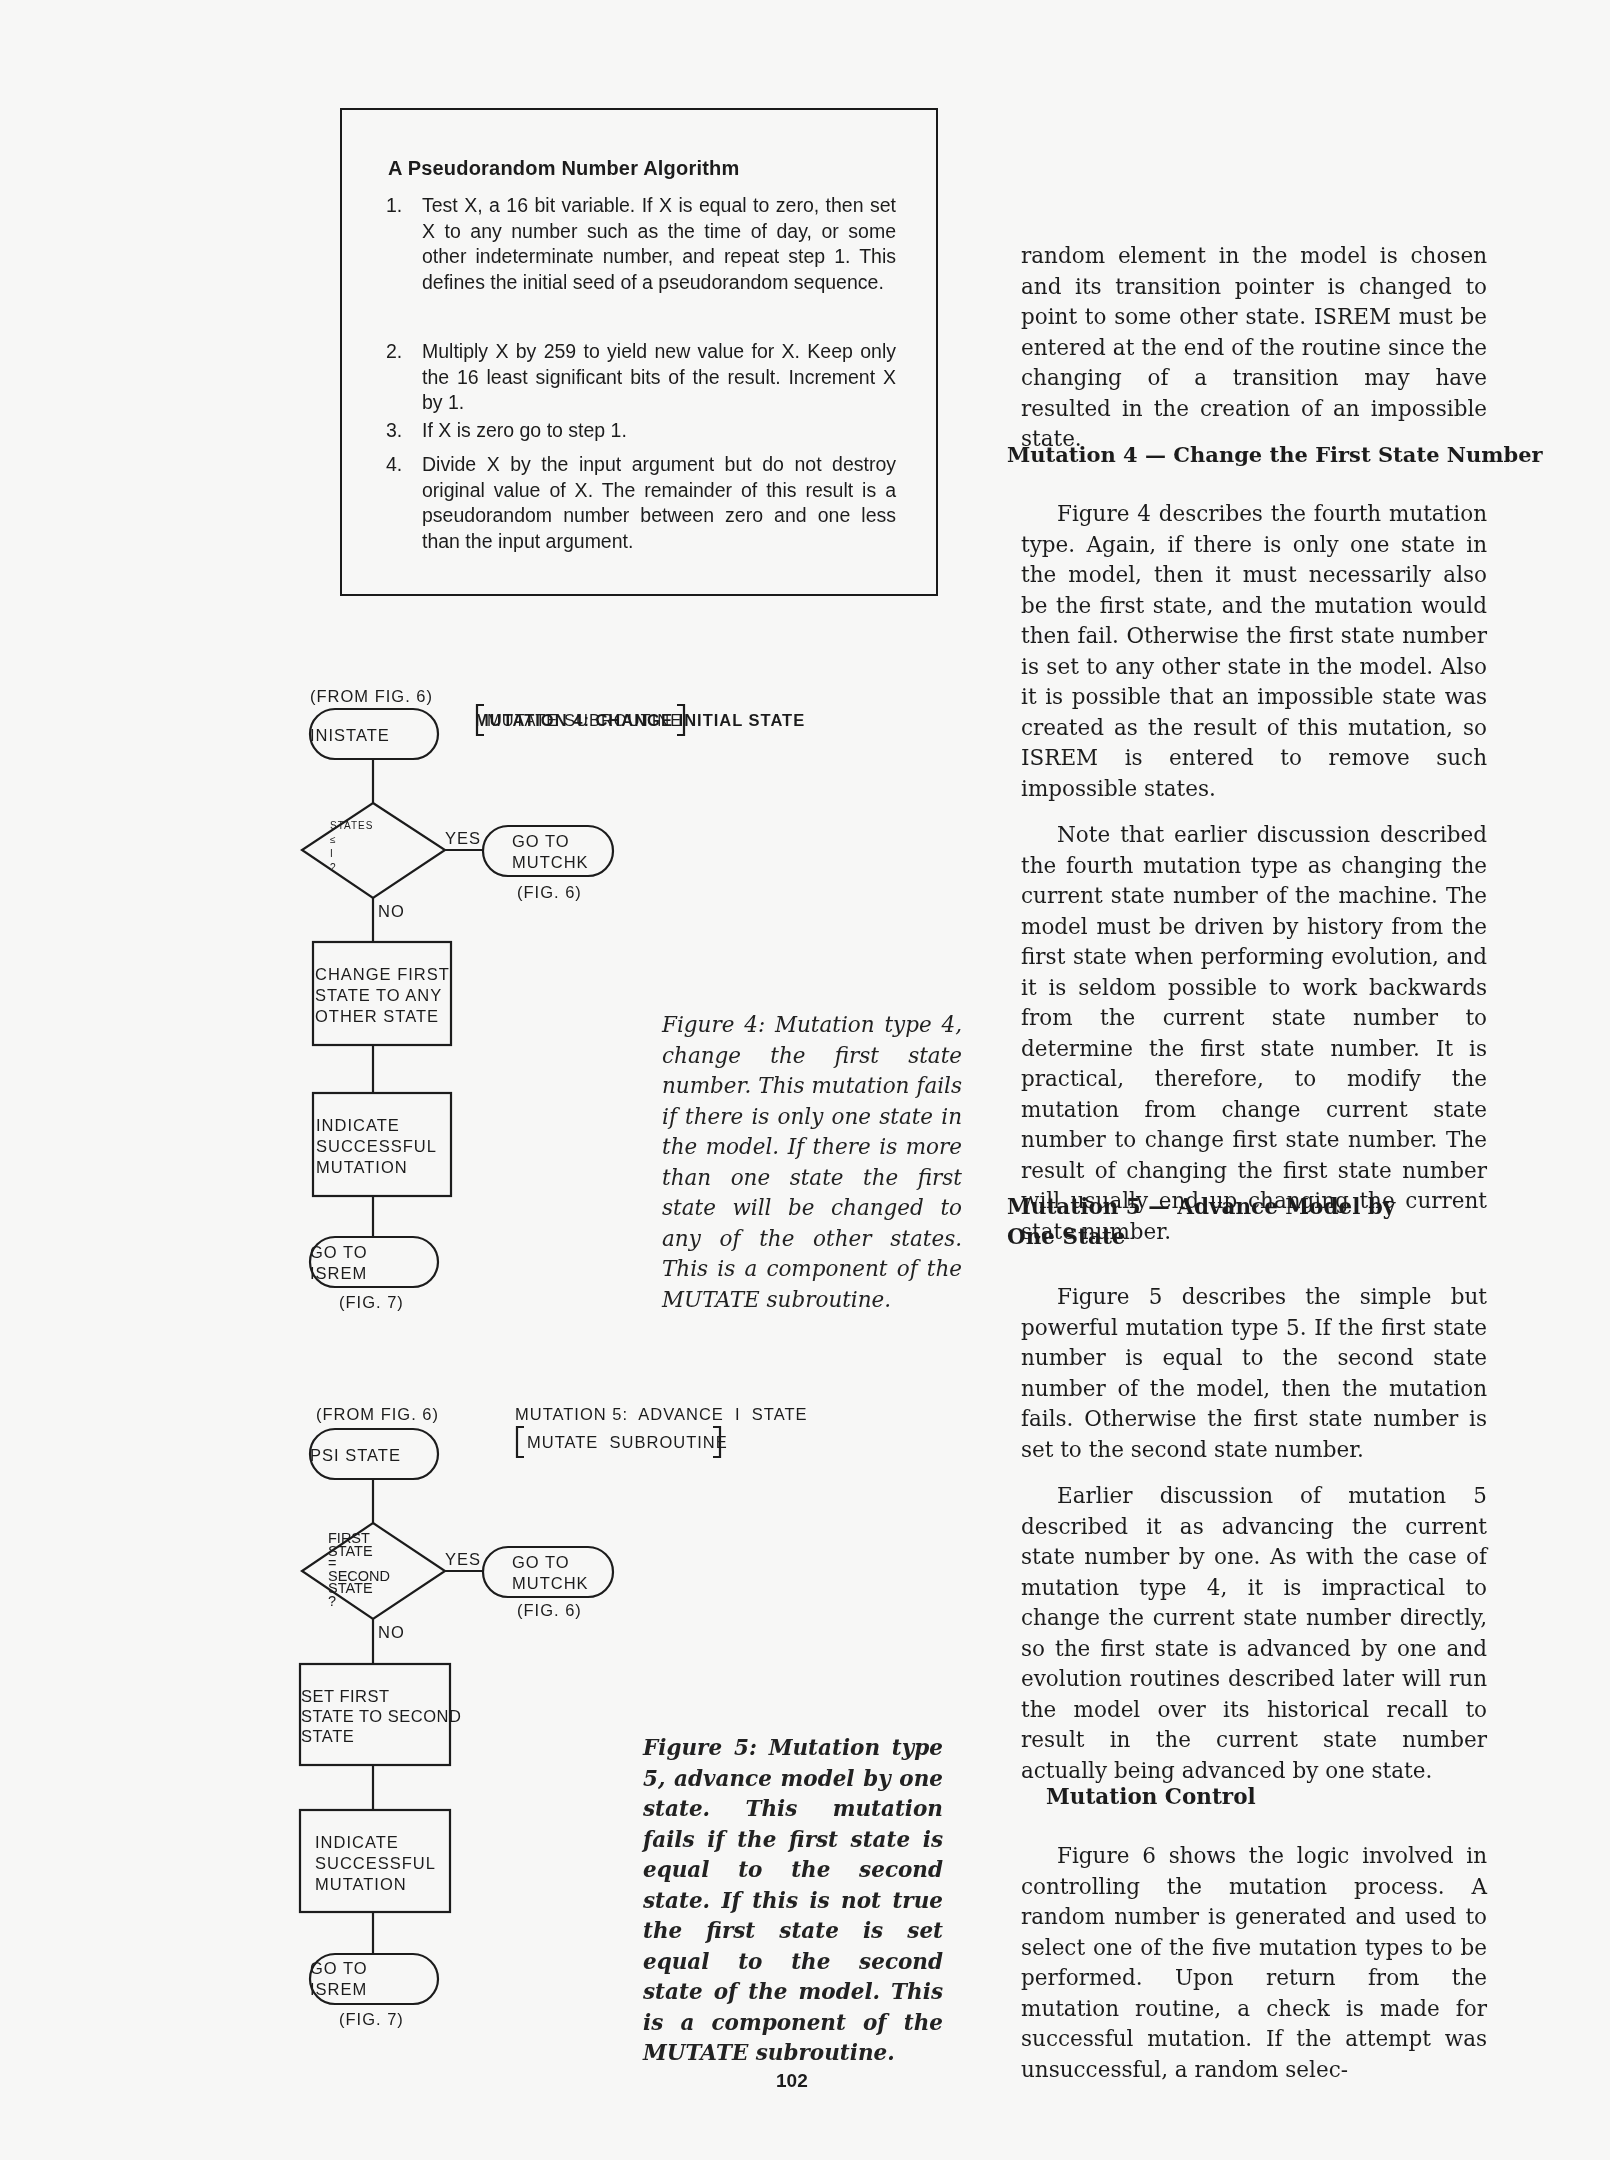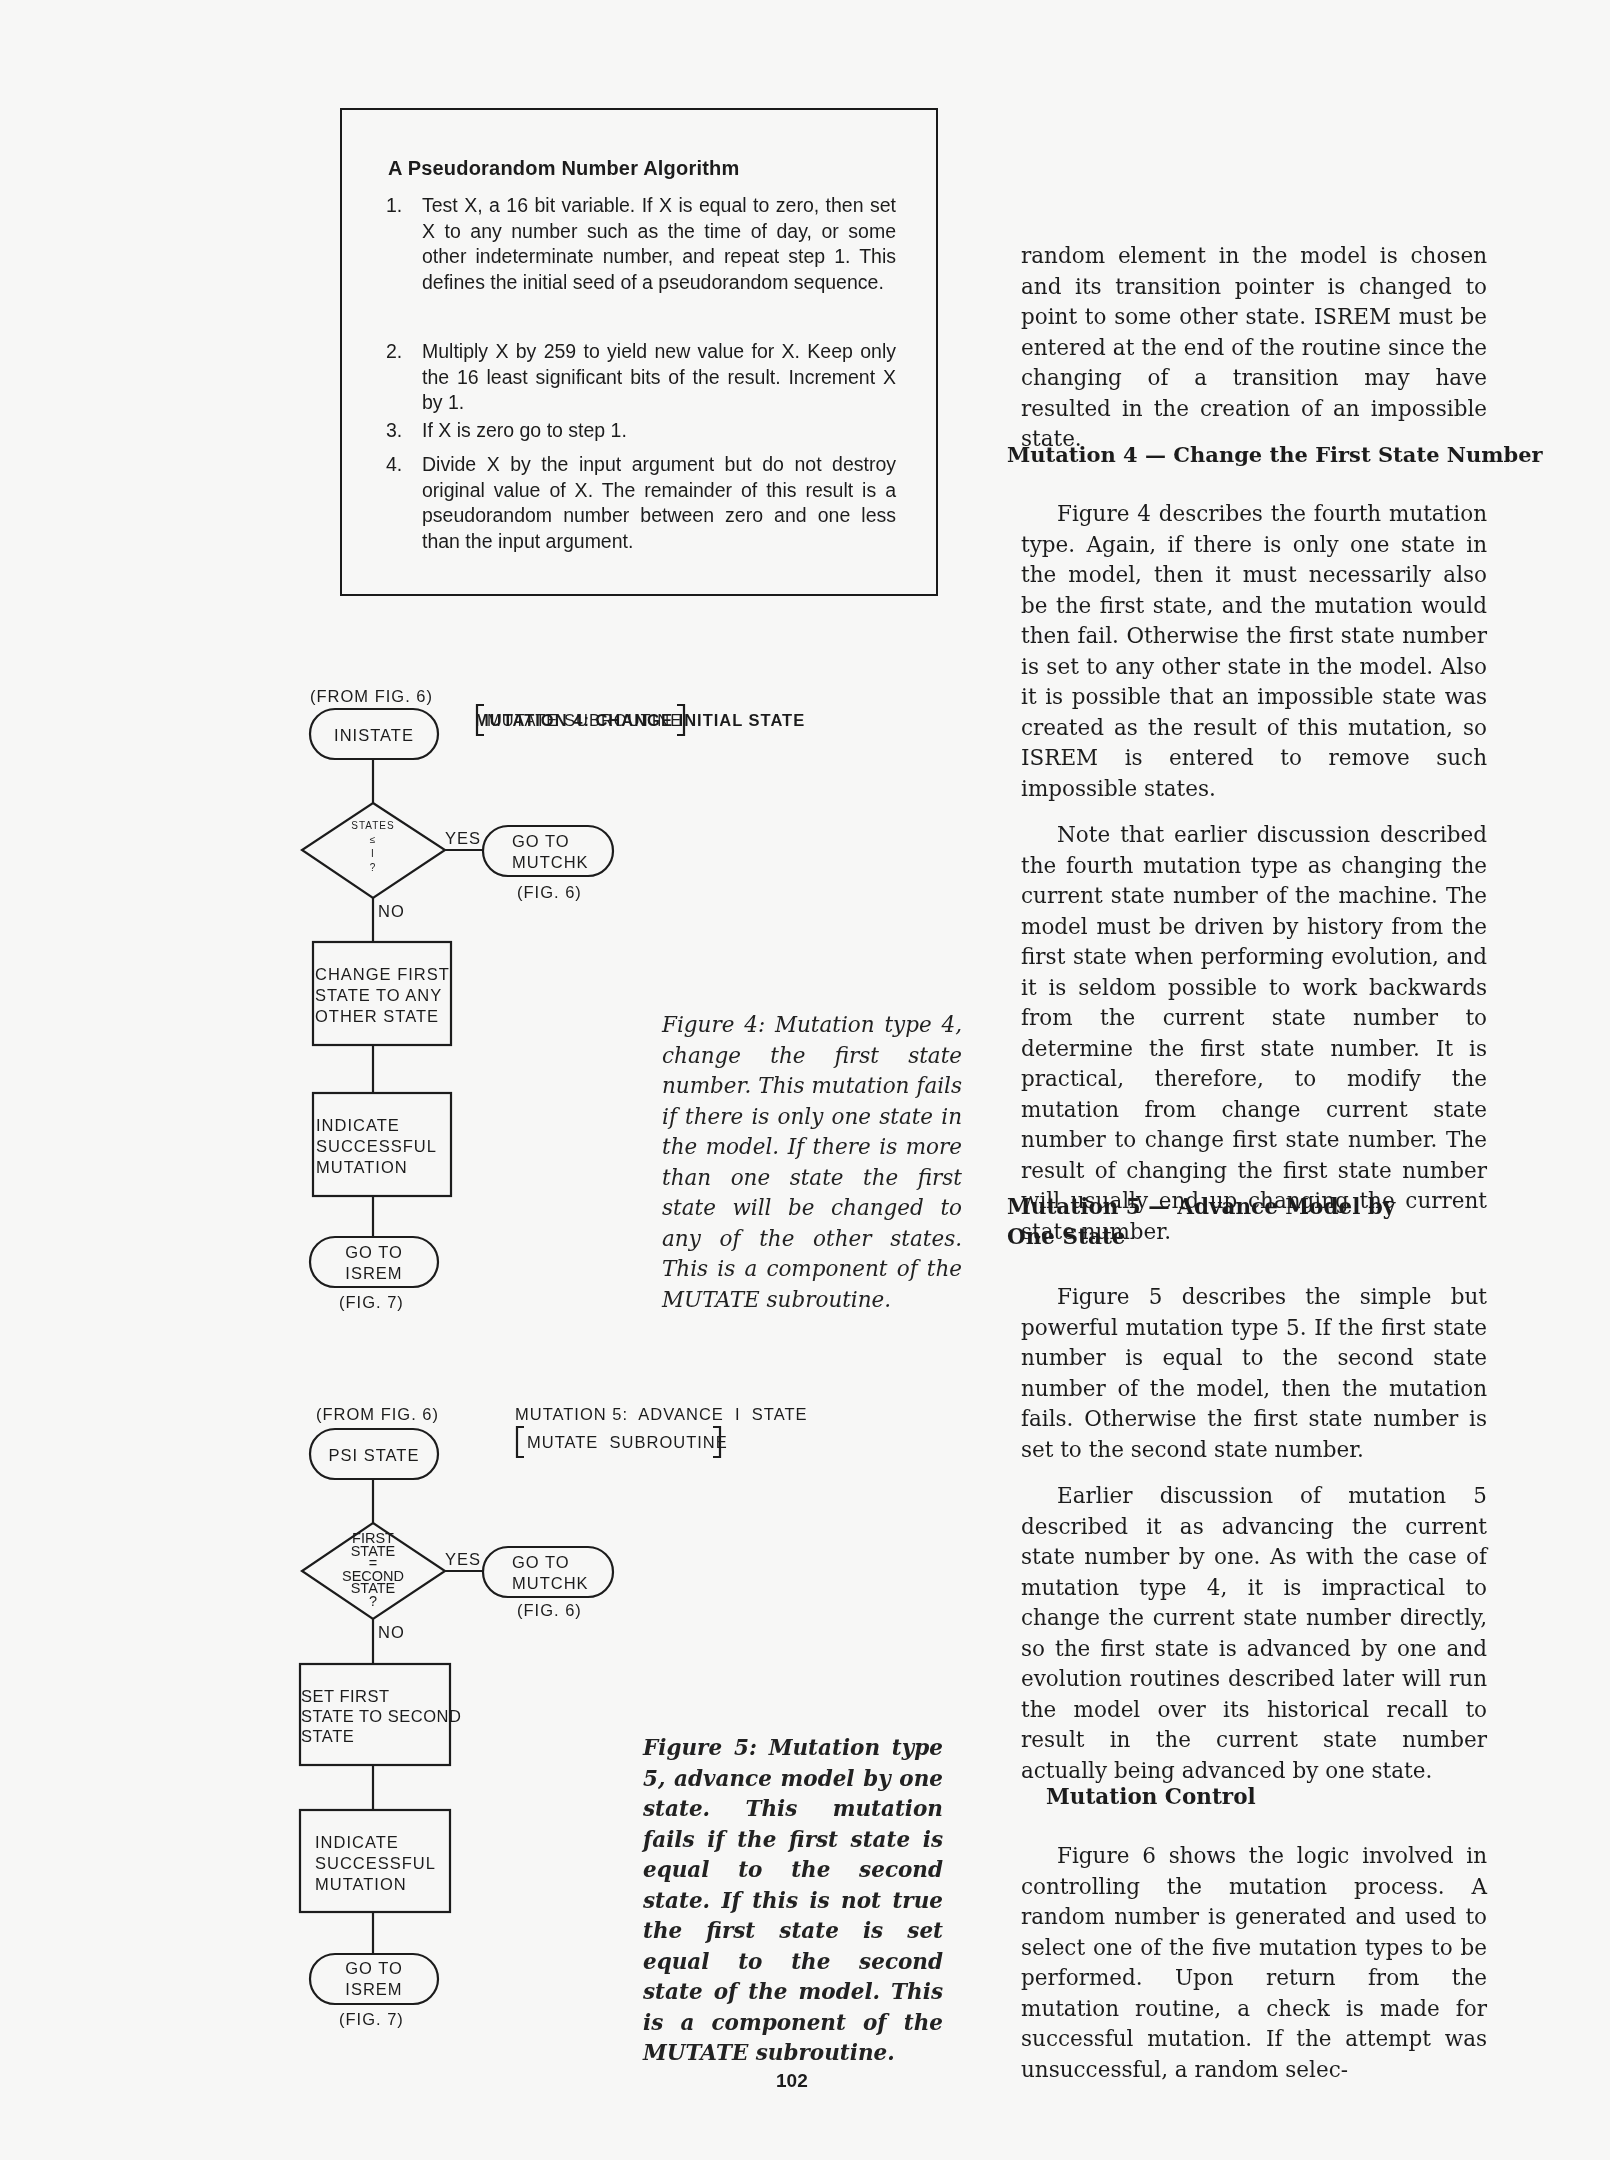--- a/index.html
+++ b/index.html
@@ -15,21 +15,21 @@
     left: 340px; top: 108px; width: 598px; height: 488px;
     border: 2.5px solid #1a1a1a; box-sizing: border-box;
   }
   #algo-title { left: 388px; top: 157px; font-size: 20px; font-weight: bold; letter-spacing: 0.2px; }
   .algo-step { position: absolute; left: 386px; width: 510px; font-size: 19.5px; line-height: 25.5px; }
   .algo-step .num { position: absolute; left: 0; top: 0; }
   .algo-step .txt { display: block; margin-left: 36px; text-align: justify; }
 
   
   .fc-text { position: absolute; font-size: 16.5px; letter-spacing: 1px; line-height: 20px; color: #1c1c1c; white-space: pre; }
-  .fc-center { text-align: center; }
+  .fc-center { }
   svg.fc { position: absolute; left: 0; top: 0; overflow: visible; }
   svg.fc * { fill: none; stroke: #1c1c1c; stroke-width: 2.2; }
 
   
   .caption {
     position: absolute; width: 300px; font-family: "DejaVu Serif", "Liberation Serif", serif;
     font-style: italic; font-size: 21.5px; line-height: 30.5px; text-align: justify;
     color: #222;
   }
 

